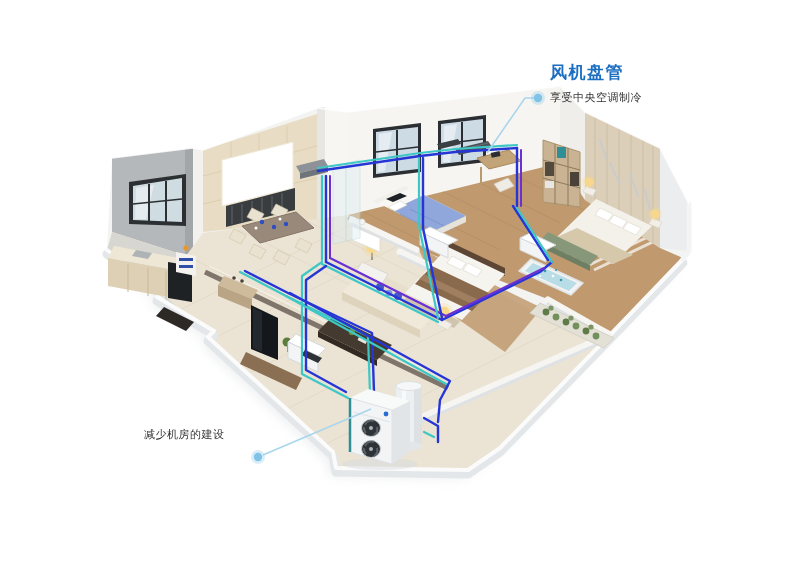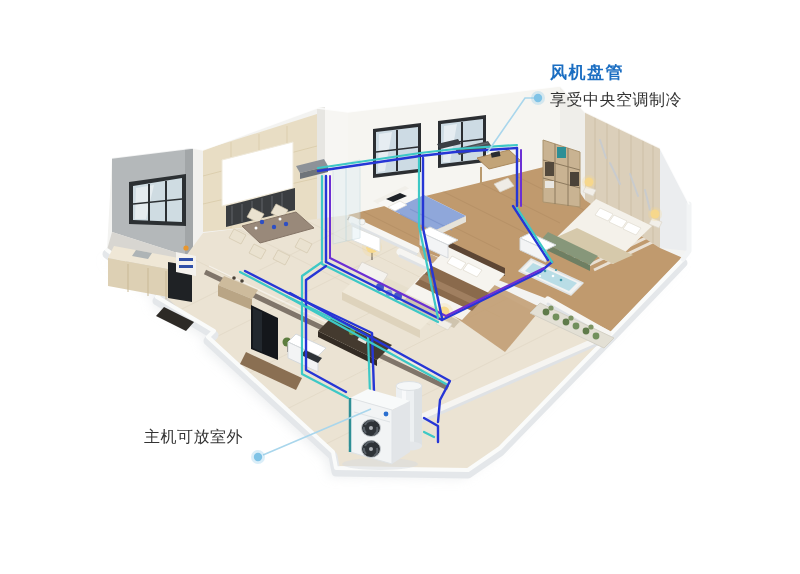--- a/index.html
+++ b/index.html
@@ -1,21 +1,21 @@
 <!DOCTYPE html>
 <html style="--accent-blue: #1b6ec2; --subtitle-text: #333333; --leader-line: #a9d6ec; --leader-dot: #7fc3e6; --pipe-blue: #2636d6; --pipe-teal: #3dc8c6; --pipe-purple: #6c2fd4; --background: #ffffff;"><head>
 <meta charset="utf-8">
 <style>
   html,body{margin:0;padding:0;background:#ffffff;}
   .stage{position:relative;width:800px;height:512px;background:#fff;overflow:hidden;
          font-family:"Liberation Sans","DejaVu Sans",sans-serif;}
   svg{position:absolute;left:0;top:0;}
   .ann{position:absolute;}
   .ann-title{font-weight:bold;font-size:17px;letter-spacing:1.5px;color:var(--accent-blue);white-space:nowrap;}
-  .ann-sub{font-size:16px;letter-spacing:.5px;color:var(--subtitle-text);margin-top:6px;white-space:nowrap;}
+  .ann-sub{font-size:11px;letter-spacing:.5px;color:var(--subtitle-text);margin-top:6px;white-space:nowrap;}
   
   .pb{stroke:var(--pipe-blue);stroke-width:2.4;fill:none;stroke-linejoin:round;stroke-linecap:round;}
   .pt{stroke:var(--pipe-teal);stroke-width:2.2;fill:none;stroke-linejoin:round;stroke-linecap:round;}
   .pp{stroke:var(--pipe-purple);stroke-width:2;fill:none;stroke-linejoin:round;stroke-linecap:round;}
   .leader{stroke:var(--leader-line);stroke-width:1.6;fill:none;}
   .dot-core{fill:var(--leader-dot);}
   .dot-halo{fill:var(--leader-dot);opacity:.28;}
   .tile{stroke:#ded4c0;stroke-width:1;opacity:.55;}
   .plank{stroke:#a8855c;stroke-width:1;opacity:.4;}
   .chair{fill:#eae2d0;stroke:#d3c7ae;stroke-width:.7;}
@@ -460,16 +460,16 @@
     <circle class="dot-halo" cx="258" cy="457" r="7"></circle>
     <circle class="dot-core" cx="258" cy="457" r="4.2"></circle>
   </g>
 </svg>
 
 <div class="ann" style="left:550px;top:61px;">
   <div class="ann-title">风机盘管</div>
   <div class="ann-sub">享受中央空调制冷</div>
 </div>
 <div class="ann" style="left:144px;top:421px;">
-  <div class="ann-sub">主机可放室外</div>
+  <div class="ann-sub">减少机房的建设</div>
 </div>
 
 </div>
 
 </body></html>

